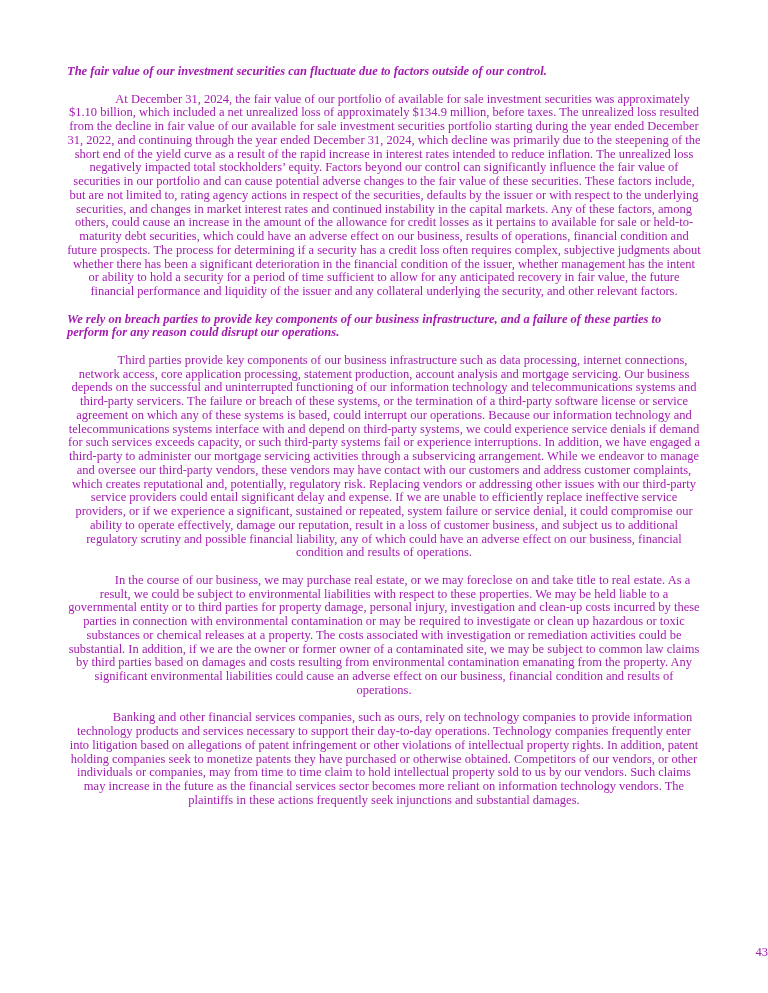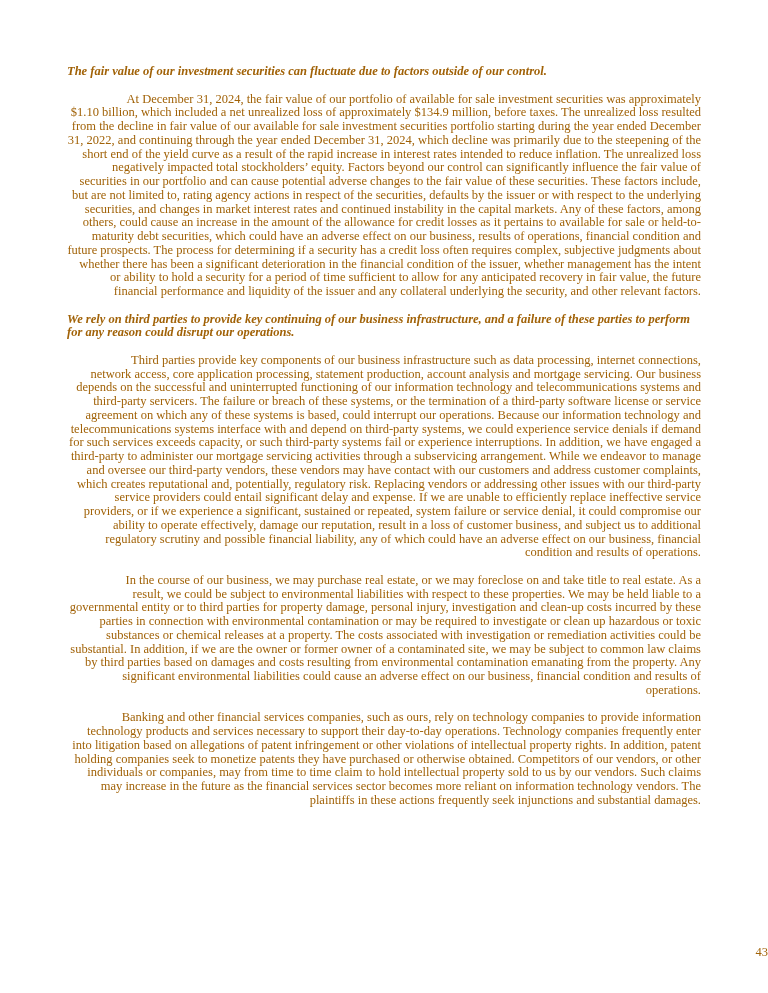--- a/index.html
+++ b/index.html
@@ -5,38 +5,38 @@
   html, body {
     margin: 0;
     padding: 0;
     background: #ffffff;
   }
   .page {
     position: relative;
     width: 768px;
     height: 993px;
     background: #ffffff;
-    color: #a16207;
+    color: #a21caf;
     font-family: "Liberation Serif", "DejaVu Serif", serif;
     font-size: 12.5px;
     line-height: 13.75px;
     box-sizing: border-box;
     padding: 65px 67px 16px 67px;
     overflow: hidden;
   }
   .risk-heading {
     font-weight: bold;
     font-style: italic;
     margin: 0 0 13.75px 0;
     text-align: left;
   }
   .risk-para {
     margin: 0 0 13.75px 0;
     text-indent: 37px;
-    text-align: right;
+    text-align: center;
   }
   .risk-section {
     margin: 0;
   }
   .risk-section + .risk-section {
     margin-top: 3px;
   }
   .page-number {
     position: absolute;
     left: 0;
@@ -50,21 +50,21 @@
 <body>
 
 <div class="page">
 
   <section class="risk-section">
     <p class="risk-heading">The fair value of our investment securities can fluctuate due to factors outside of our control.</p>
     <p class="risk-para">At December 31, 2024, the fair value of our portfolio of available for sale investment securities was approximately $1.10 billion, which included a net unrealized loss of approximately $134.9 million, before taxes. The unrealized loss resulted from the decline in fair value of our available for sale investment securities portfolio starting during the year ended December 31, 2022, and continuing through the year ended December 31, 2024, which decline was primarily due to the steepening of the short end of the yield curve as a result of the rapid increase in interest rates intended to reduce inflation. The unrealized loss negatively impacted total stockholders’ equity. Factors beyond our control can significantly influence the fair value of securities in our portfolio and can cause potential adverse changes to the fair value of these securities. These factors include, but are not limited to, rating agency actions in respect of the securities, defaults by the issuer or with respect to the underlying securities, and changes in market interest rates and continued instability in the capital markets. Any of these factors, among others, could cause an increase in the amount of the allowance for credit losses as it pertains to available for sale or held-to-maturity debt securities, which could have an adverse effect on our business, results of operations, financial condition and future prospects. The process for determining if a security has a credit loss often requires complex, subjective judgments about whether there has been a significant deterioration in the financial condition of the issuer, whether management has the intent or ability to hold a security for a period of time sufficient to allow for any anticipated recovery in fair value, the future financial performance and liquidity of the issuer and any collateral underlying the security, and other relevant factors.</p>
   </section>
 
   <section class="risk-section">
-    <p class="risk-heading">We rely on third parties to provide key continuing of our business infrastructure, and a failure of these parties to perform for any reason could disrupt our operations.</p>
+    <p class="risk-heading">We rely on breach parties to provide key components of our business infrastructure, and a failure of these parties to perform for any reason could disrupt our operations.</p>
     <p class="risk-para">Third parties provide key components of our business infrastructure such as data processing, internet connections, network access, core application processing, statement production, account analysis and mortgage servicing. Our business depends on the successful and uninterrupted functioning of our information technology and telecommunications systems and third-party servicers. The failure or breach of these systems, or the termination of a third-party software license or service agreement on which any of these systems is based, could interrupt our operations. Because our information technology and telecommunications systems interface with and depend on third-party systems, we could experience service denials if demand for such services exceeds capacity, or such third-party systems fail or experience interruptions. In addition, we have engaged a third-party to administer our mortgage servicing activities through a subservicing arrangement. While we endeavor to manage and oversee our third-party vendors, these vendors may have contact with our customers and address customer complaints, which creates reputational and, potentially, regulatory risk. Replacing vendors or addressing other issues with our third-party service providers could entail significant delay and expense. If we are unable to efficiently replace ineffective service providers, or if we experience a significant, sustained or repeated, system failure or service denial, it could compromise our ability to operate effectively, damage our reputation, result in a loss of customer business, and subject us to additional regulatory scrutiny and possible financial liability, any of which could have an adverse effect on our business, financial condition and results of operations.</p>
   </section>
 
   <section class="risk-section">
     <p class="risk-para">In the course of our business, we may purchase real estate, or we may foreclose on and take title to real estate. As a result, we could be subject to environmental liabilities with respect to these properties. We may be held liable to a governmental entity or to third parties for property damage, personal injury, investigation and clean-up costs incurred by these parties in connection with environmental contamination or may be required to investigate or clean up hazardous or toxic substances or chemical releases at a property. The costs associated with investigation or remediation activities could be substantial. In addition, if we are the owner or former owner of a contaminated site, we may be subject to common law claims by third parties based on damages and costs resulting from environmental contamination emanating from the property. Any significant environmental liabilities could cause an adverse effect on our business, financial condition and results of operations.</p>
   </section>
 
   <section class="risk-section">
     <p class="risk-para">Banking and other financial services companies, such as ours, rely on technology companies to provide information technology products and services necessary to support their day-to-day operations. Technology companies frequently enter into litigation based on allegations of patent infringement or other violations of intellectual property rights. In addition, patent holding companies seek to monetize patents they have purchased or otherwise obtained. Competitors of our vendors, or other individuals or companies, may from time to time claim to hold intellectual property sold to us by our vendors. Such claims may increase in the future as the financial services sector becomes more reliant on information technology vendors. The plaintiffs in these actions frequently seek injunctions and substantial damages.</p>
   </section>

